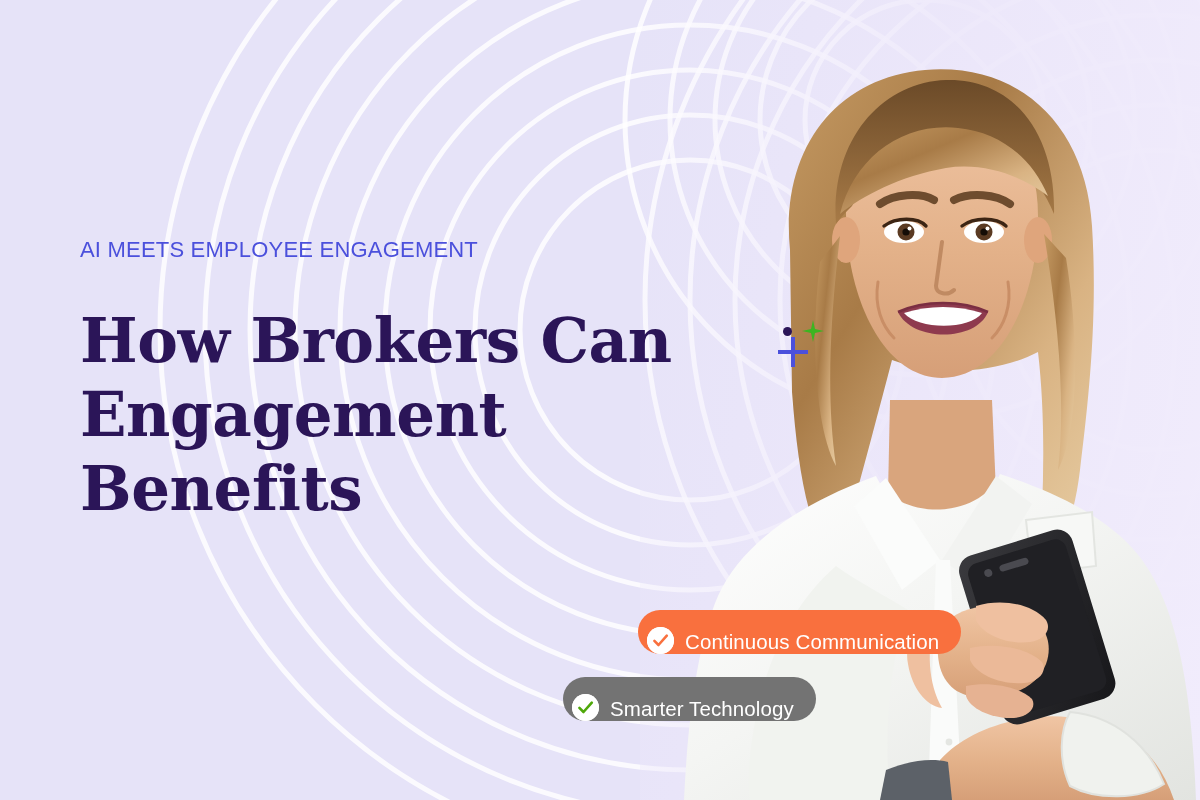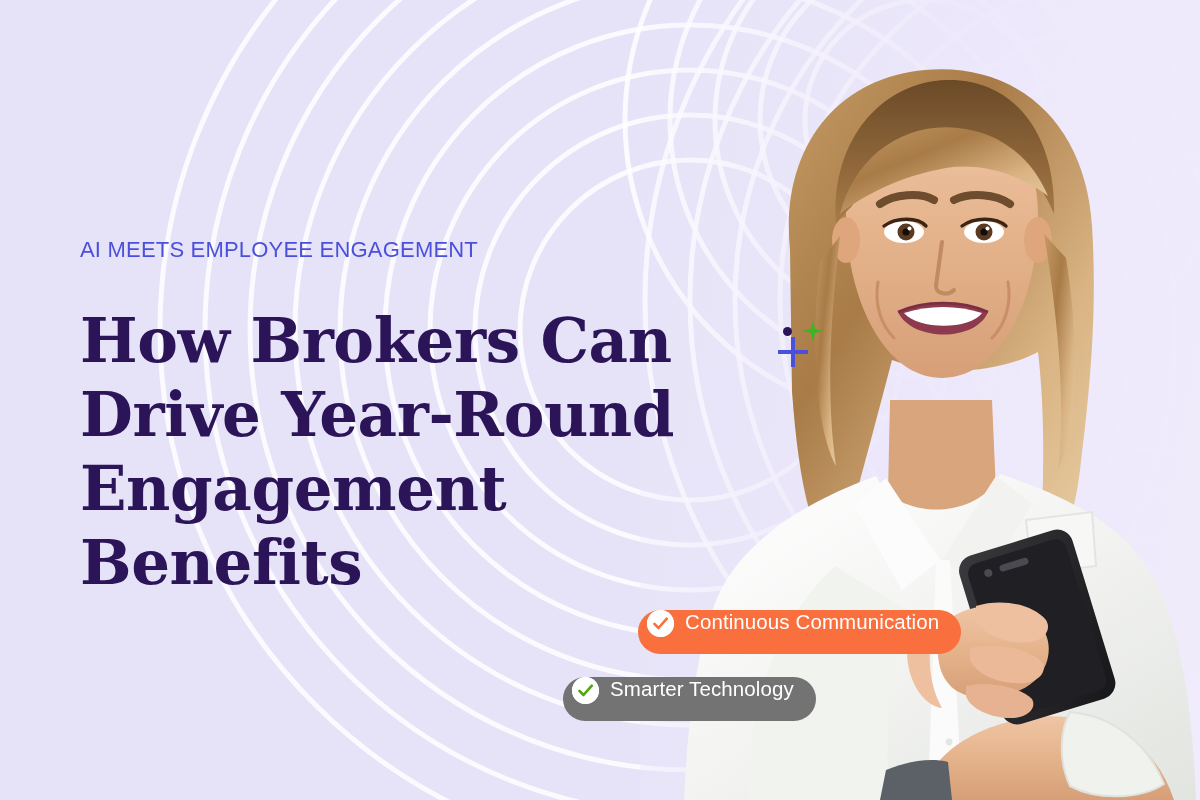--- a/index.html
+++ b/index.html
@@ -68,21 +68,21 @@
 
   
   #photo {
     position:absolute; left:640px; top:0; width:560px; height:800px;
     overflow:hidden; pointer-events:none;
   }
   #photo svg { display:block; width:560px; height:800px; }
 
   
   .pill {
-    position:absolute; display:flex; align-items:flex-start;
+    position:absolute; display:flex; align-items:flex-end;
     height:44px; border-radius:22px; padding:0 22px 0 9px;
     color:#FFFFFF; white-space:nowrap;
     font-family:"Liberation Sans", sans-serif;
     font-size:20.5px; letter-spacing:.1px;
   }
   .pill .pill-label { margin-left:11px; }
   .check-circle {
     flex:0 0 auto; width:27px; height:27px; border-radius:50%;
     background:#FFFFFF; position:relative;
   }
@@ -266,21 +266,20 @@
         <path d="M246 770 C270 760 292 758 308 762 L312 800 L240 800 Z" fill="#5C6168"></path>
 
       </g>
     </svg>
   </div>
 
   <div id="copy">
     <div id="eyebrow">AI MEETS EMPLOYEE ENGAGEMENT</div>
     <h1 id="headline">
       <span class="hl-line">How Brokers Can</span>
-      <span class="hl-line">Drive Year-Round</span>
       <span class="hl-line">Engagement</span>
       <span class="hl-line">Benefits</span>
     </h1>
   </div>
 
   <div class="deco" id="deco-dot"></div>
   <div class="deco" id="deco-plus"></div>
   <div class="deco" id="deco-star"></div>
 
   <div class="pill" id="pill-continuous">

